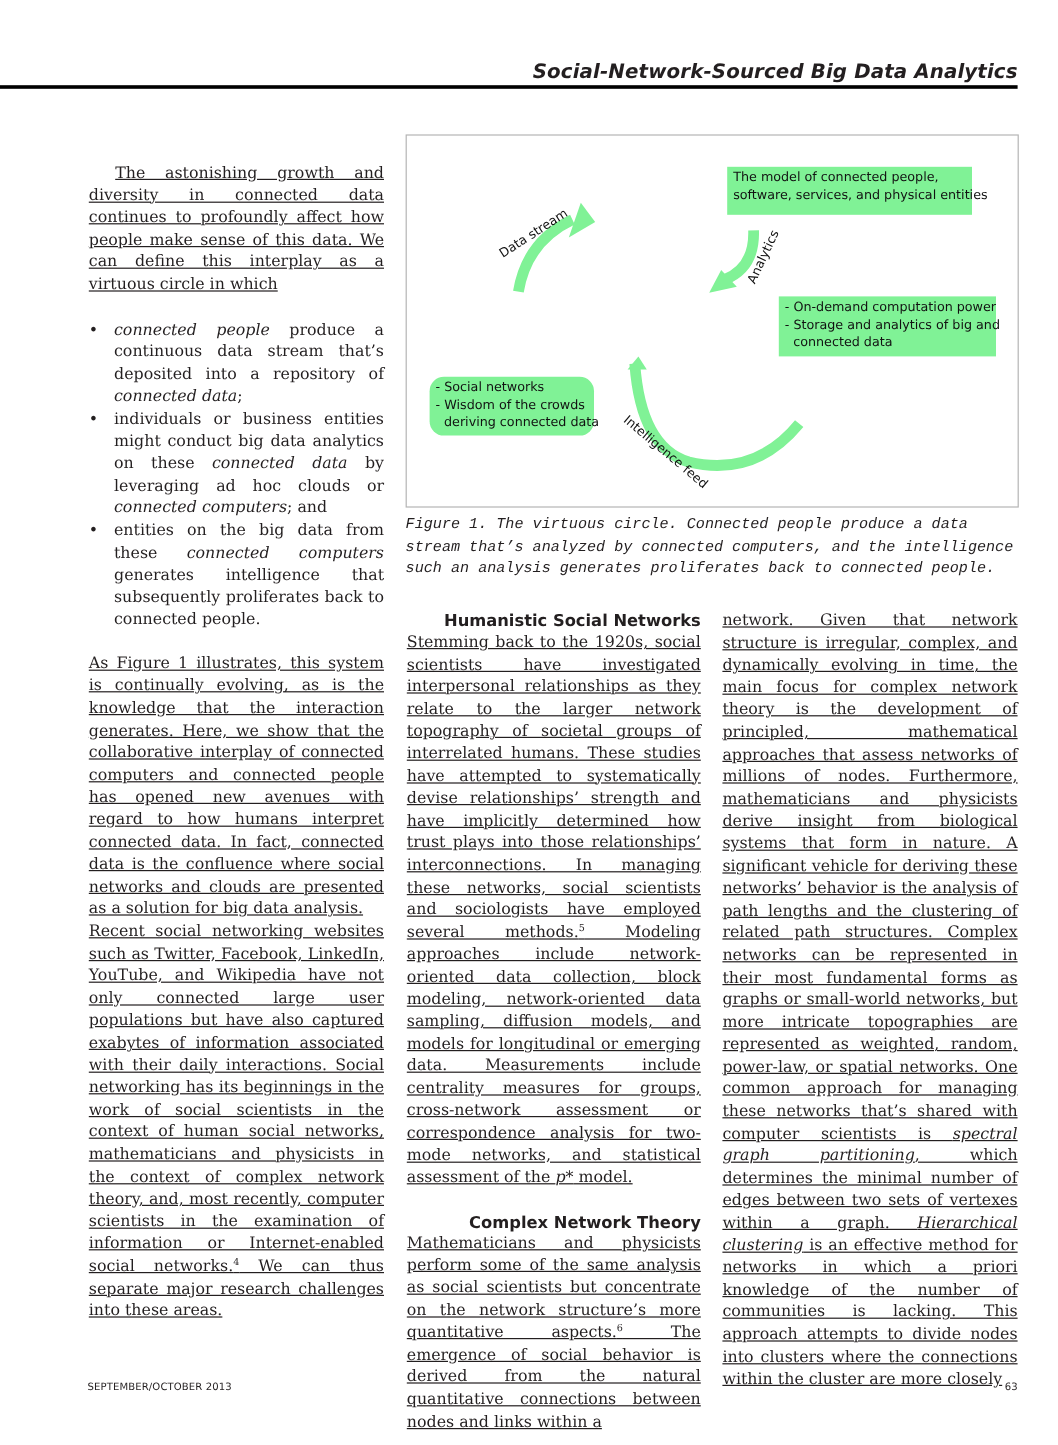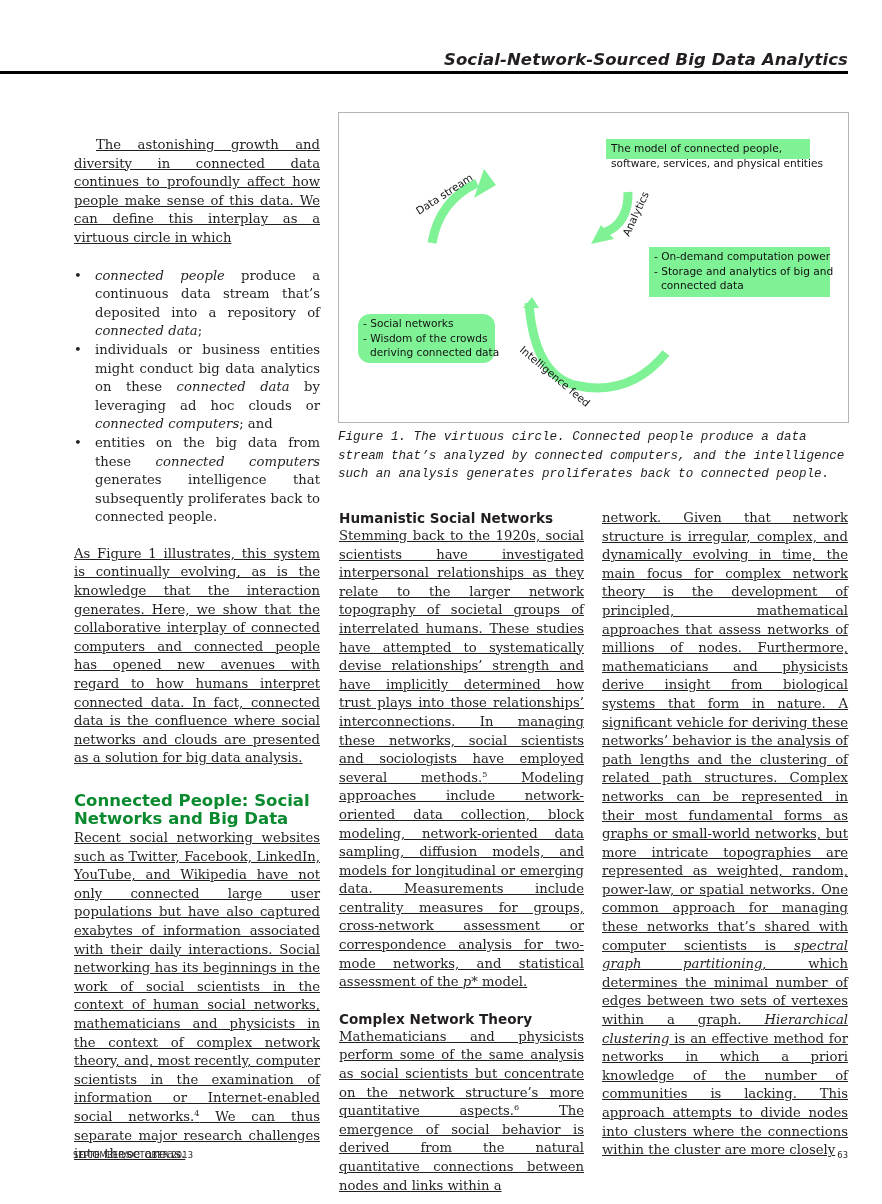--- a/index.html
+++ b/index.html
@@ -19,21 +19,21 @@
   .indent { text-indent: 22px; }
   ul.bullets { list-style: none; margin: 19px 0 18px 0; padding: 0; }
   ul.bullets li { position: relative; padding-left: 21px; }
   ul.bullets li .dot { position: absolute; left: 0; top: 0; }
   .green-head {
     font-family: "DejaVu Sans", sans-serif; font-weight: bold; color: #0a8a2e;
     font-size: 16.5px; line-height: 18px; margin: 24px 0 1px 0; text-align: left;
   }
   .sub-head {
     font-family: "DejaVu Sans", sans-serif; font-weight: bold; font-size: 13.6px;
-    line-height: 18px; margin: 0; text-align: left;
+    line-height: 18px; margin: 0; text-align: right;
   }
   .sub-head.gap { margin-top: 18px; }
   sup { font-size: 8px; line-height: 0; vertical-align: 5px; }
   em { font-style: italic; }
 
   .figure-box {
     position: absolute; left: 338px; top: 112px; width: 509px; height: 309px;
     border: 1px solid #b5b5b5; background: #fff;
   }
   .figure-box svg { position: absolute; left: 0; top: 0; }
@@ -62,41 +62,40 @@
 <div class="head-rule"></div>
 
 <div class="col col1">
   <p class="indent">The astonishing growth and diversity in connected data continues to profoundly affect how people make sense of this data. We can define this interplay as a virtuous circle in which</p>
   <ul class="bullets">
     <li><span class="dot">•</span><span class="rich"><em>connected people</em><span> produce a continuous data stream that’s deposited into a repository of </span><em>connected data</em><span>;</span></span></li>
     <li><span class="dot">•</span><span class="rich"><span>individuals or business entities might conduct big data analytics on these </span><em>connected data</em><span> by leveraging ad hoc clouds or </span><em>connected computers</em><span>; and</span></span></li>
     <li><span class="dot">•</span><span class="rich"><span>entities on the big data from these </span><em>connected computers</em><span> generates intelligence that subsequently proliferates back to connected people.</span></span></li>
   </ul>
   <p>As Figure 1 illustrates, this system is continually evolving, as is the knowledge that the interaction generates. Here, we show that the collaborative interplay of connected computers and connected people has opened new avenues with regard to how humans interpret connected data. In fact, connected data is the confluence where social networks and clouds are presented as a solution for big data analysis.</p>
-  <h2 class="green-head">Connected People: Social Networks and Big Data</h2>
   <p><span>Recent social networking websites such as Twitter, Facebook, LinkedIn, YouTube, and Wikipedia have not only connected large user populations but have also captured exabytes of information associated with their daily interactions. Social networking has its beginnings in the work of social scientists in the context of human social networks, mathematicians and physicists in the context of complex network theory, and, most recently, computer scientists in the examination of information or Internet-enabled social networks.</span><sup>4</sup><span> We can thus separate major research challenges into these areas.</span></p>
 </div>
 
 <div class="figure-box">
   <svg width="509" height="309" viewBox="0 0 509 309">
     <g fill="none" stroke="#80f296" stroke-width="9" stroke-linecap="butt">
       <path d="M 93 130 Q 100 88 138 70"></path>
       <path d="M 289 79 Q 290 110 265 120"></path>
       <path d="M 327 240 Q 290 285 235 272 Q 195 260 190 190"></path>
     </g>
     <g fill="#80f296">
       <polygon points="145,56 157,72 135,85"></polygon>
       <polygon points="252,131 262,112 275,126"></polygon>
       <polygon points="184,195 200,195 193,184"></polygon>
     </g>
     <text transform="translate(80,102) rotate(-33)" font-family="DejaVu Sans, sans-serif" font-size="10.5" fill="#111">Data stream</text>
     <text transform="translate(290,124) rotate(-65)" font-family="DejaVu Sans, sans-serif" font-size="10.5" fill="#111">Analytics</text>
     <text transform="translate(180,238) rotate(40)" font-family="DejaVu Sans, sans-serif" font-size="10.5" fill="#111">Intelligence feed</text>
   </svg>
-  <div class="gbox" style="left:267px; top:26px; width:204px; height:20px;">
+  <div class="gbox" style="left:267px; top:26px; width:204px; height:40px;">
     <span style="display:block">The model of connected people,</span>
     <span style="display:block">software, services, and physical entities</span>
   </div>
   <div class="gbox" style="left:310px; top:134px; width:181px; height:50px;">
     <span style="display:block">- On-demand computation power</span>
     <span style="display:block">- Storage and analytics of big and</span>
     <span class="hang">connected data</span>
   </div>
   <div class="gbox" style="left:19px; top:201px; width:137px; height:49px;border-radius:12px;">
     <span style="display:block">- Social networks</span>

